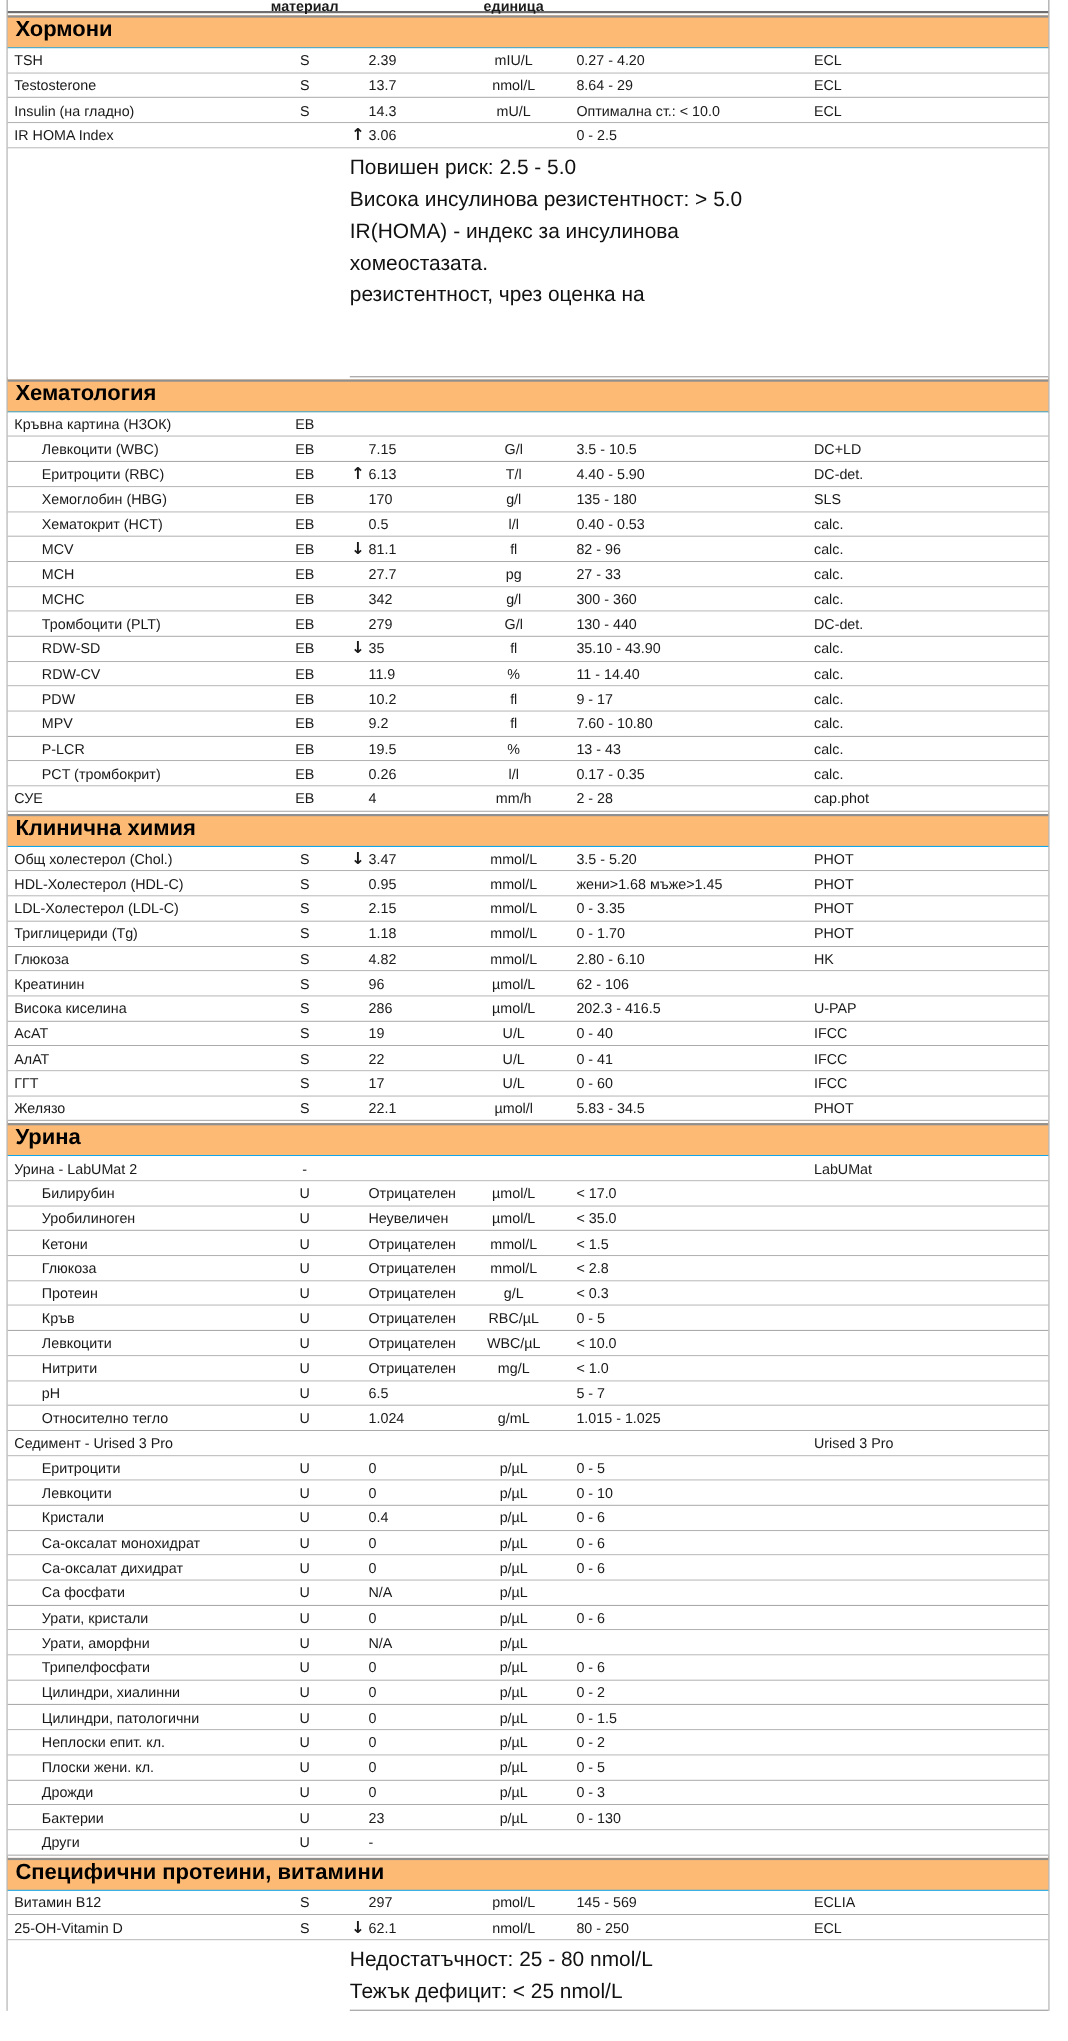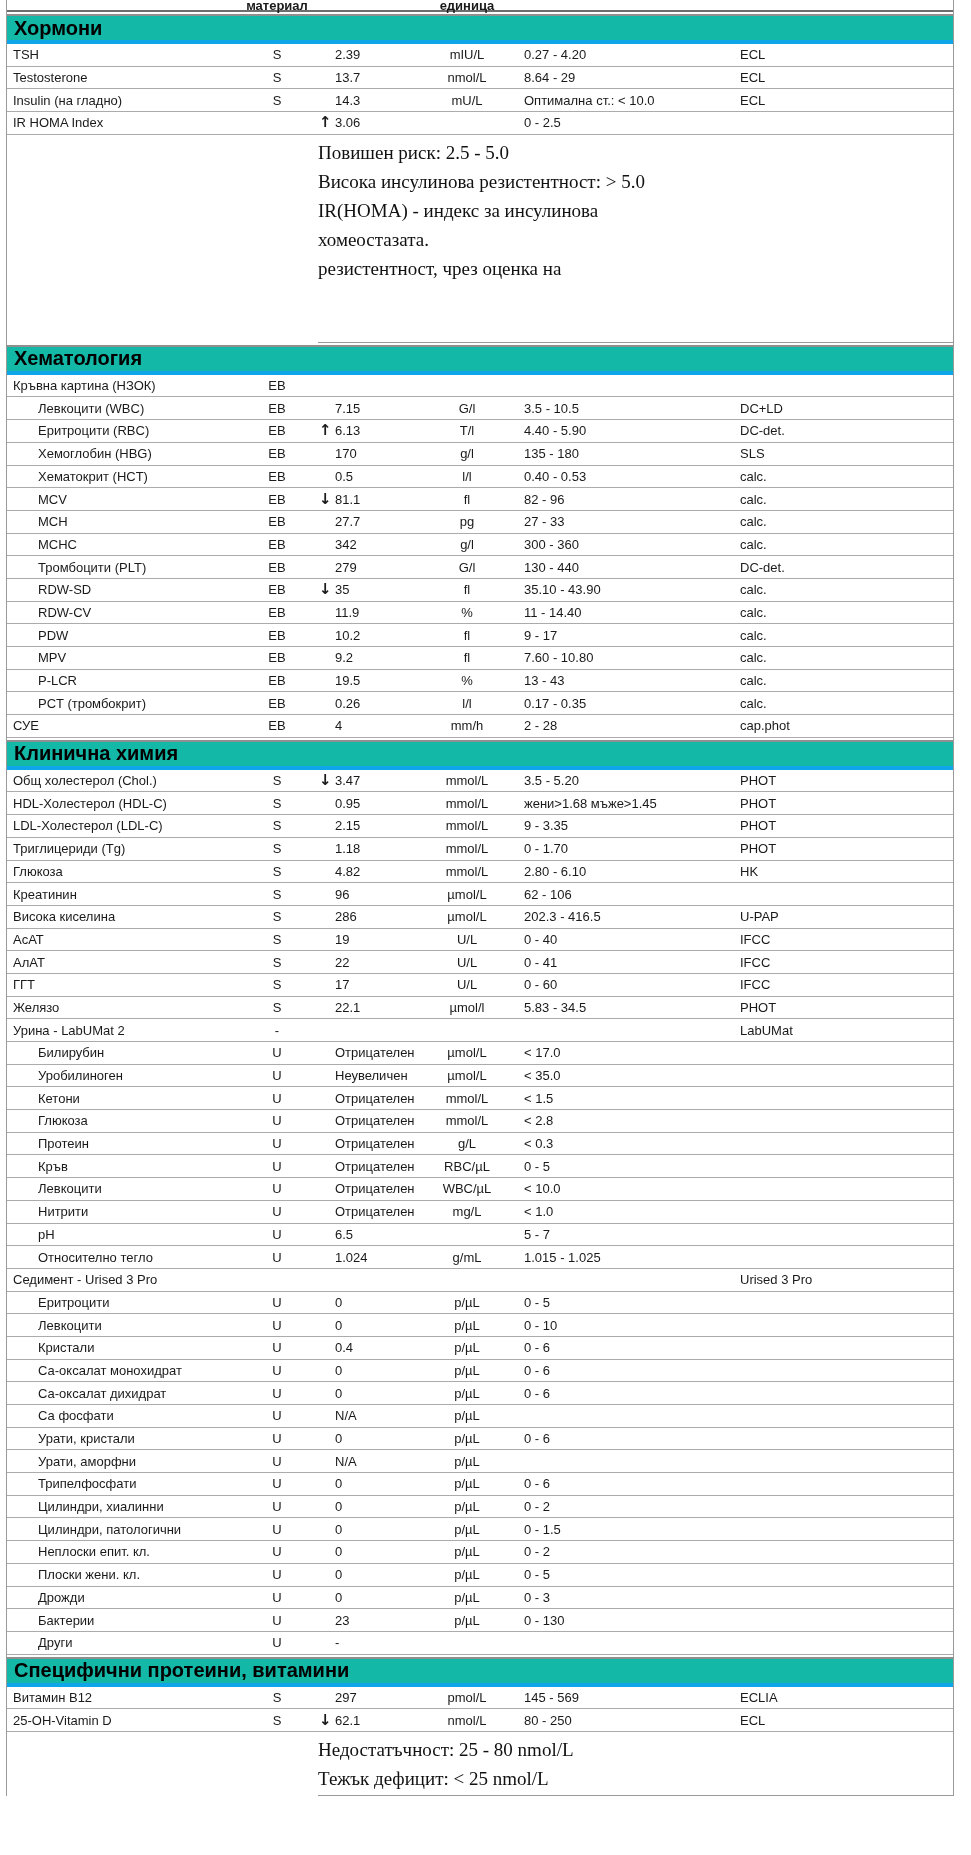--- a/index.html
+++ b/index.html
@@ -28,25 +28,24 @@
     overflow: visible;
     font-size: 13px;
     font-weight: bold;
     line-height: 11px;
   }
   .hdr-strip .c { text-align: center; }
 
   .section-bar {
     height: 30px;
     margin-top: 2px;
-    background: #14b8a6;
+    background: #fdba74;
     border-top: 2px solid #8f8f8f;
-    border-bottom: 4px solid #0ea5e9;
+    border-bottom: 1px solid #0ea5e9;
     display: flex;
-    align-items: center;
     padding-left: 7px;
     font-size: 20px;
     font-weight: bold;
     color: #000;
   }
 
   .row {
     display: grid;
     grid-template-columns: 230px 80px 110px 80px 155px 1fr;
     height: 22.7px;
@@ -72,21 +71,20 @@
 
   .comment-block { display: flex; background: #fff; }
   .comment-spacer { width: 311px; flex: 0 0 311px; }
   .comment-text {
     flex: 1;
     border-bottom: 1px solid #9a9a9a;
     padding-top: 3px;
     font-size: 19px;
     line-height: 29px;
     color: #111;
-    font-family: Liberation Serif, serif;
   }
   .sec-hormones .comment-block .comment-text,
   .sec-hormones .comment-block .comment-spacer { height: 208px; }
   .sec-vitamins .comment-block .comment-text,
   .sec-vitamins .comment-block .comment-spacer { height: 64px; }
 </style>
 </head>
 <body>
 
 <div class="report">
@@ -366,21 +364,21 @@
           <div class="cell-method">PHOT</div>
         </div>
         <div class="row">
           <div class="cell-name">LDL-Холестерол (LDL-C)</div>
           <div class="cell-mat">S</div>
           <div class="cell-val">
             <span class="flag"></span>
             <span>2.15</span>
           </div>
           <div class="cell-unit">mmol/L</div>
-          <div class="cell-ref">9 - 3.35</div>
+          <div class="cell-ref">0 - 3.35</div>
           <div class="cell-method">PHOT</div>
         </div>
         <div class="row">
           <div class="cell-name">Триглицериди (Tg)</div>
           <div class="cell-mat">S</div>
           <div class="cell-val">
             <span class="flag"></span>
             <span>1.18</span>
           </div>
           <div class="cell-unit">mmol/L</div>
@@ -459,20 +457,23 @@
           <div class="cell-val">
             <span class="flag"></span>
             <span>22.1</span>
           </div>
           <div class="cell-unit">µmol/l</div>
           <div class="cell-ref">5.83 - 34.5</div>
           <div class="cell-method">PHOT</div>
         </div>
       </div>
       <div class="section sec-urine">
+        <div class="section-bar">
+          <span>Урина</span>
+        </div>
         <div class="row">
           <div class="cell-name">Урина - LabUMat 2</div>
           <div class="cell-mat">-</div>
           <div class="cell-val">
             <span class="flag"></span>
             <span></span>
           </div>
           <div class="cell-unit"></div>
           <div class="cell-ref"></div>
           <div class="cell-method">LabUMat</div>

